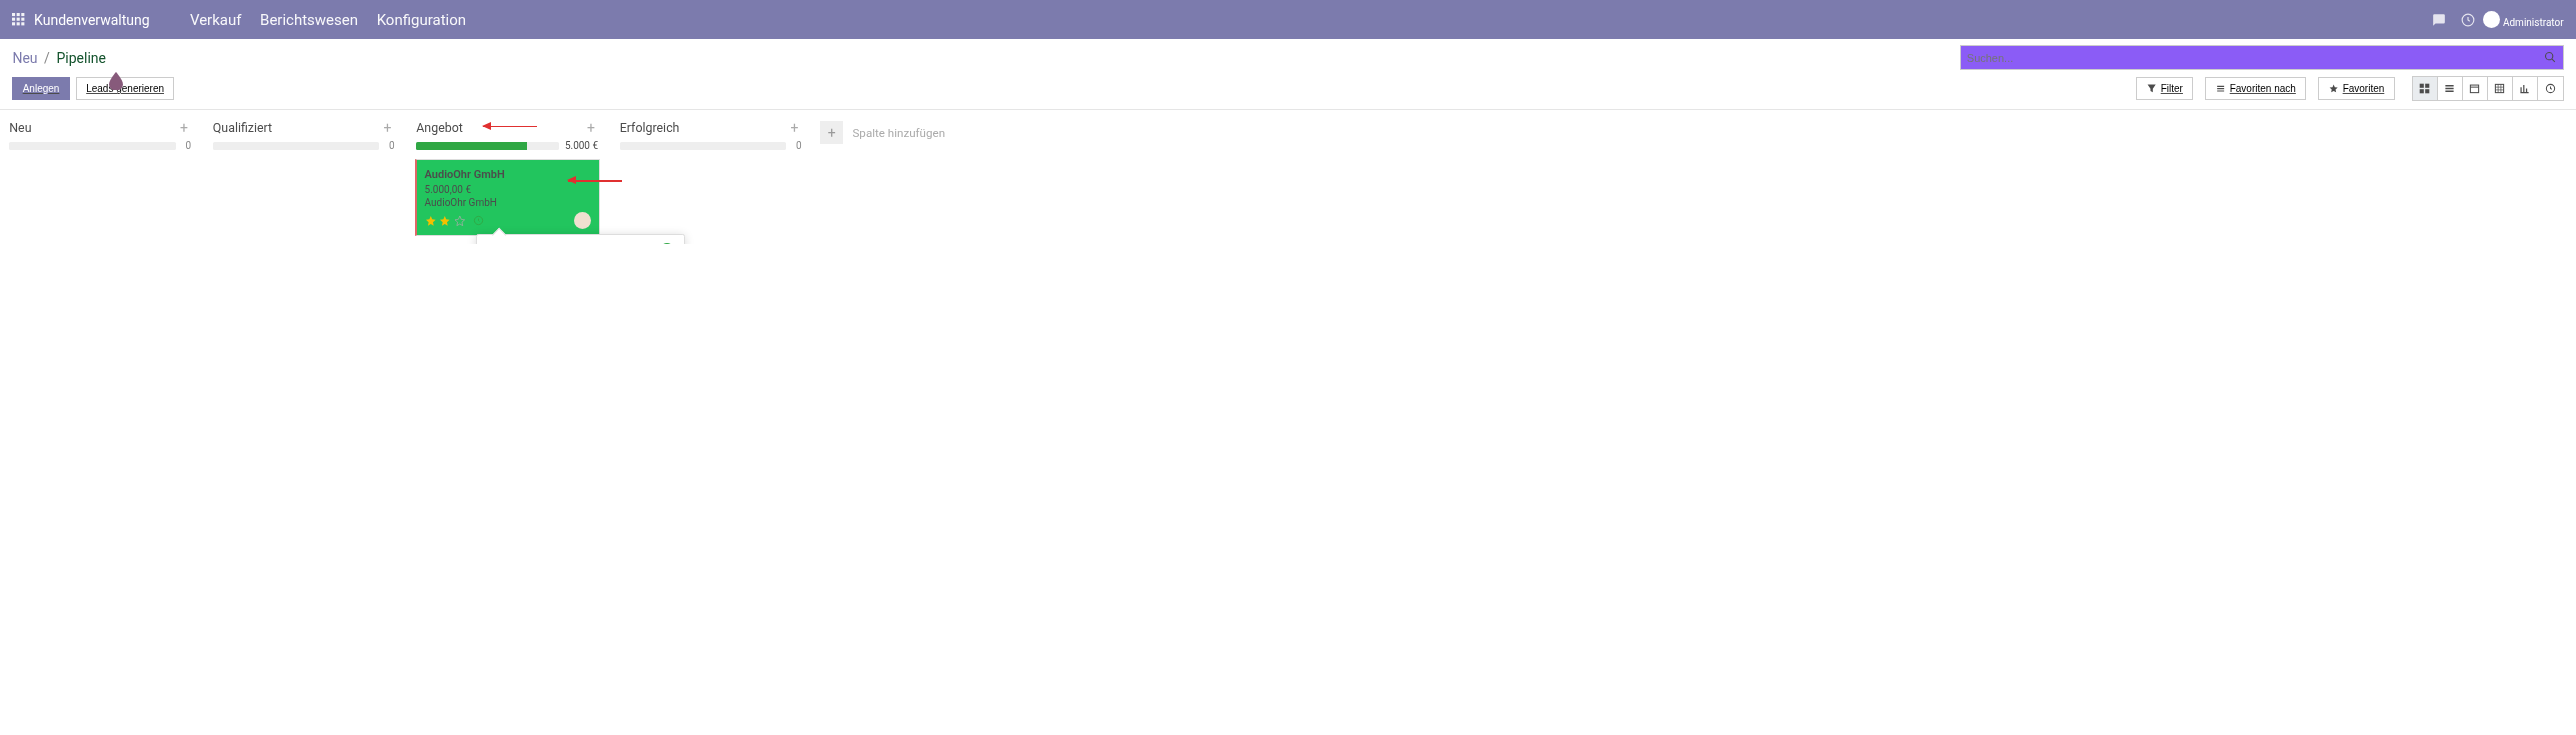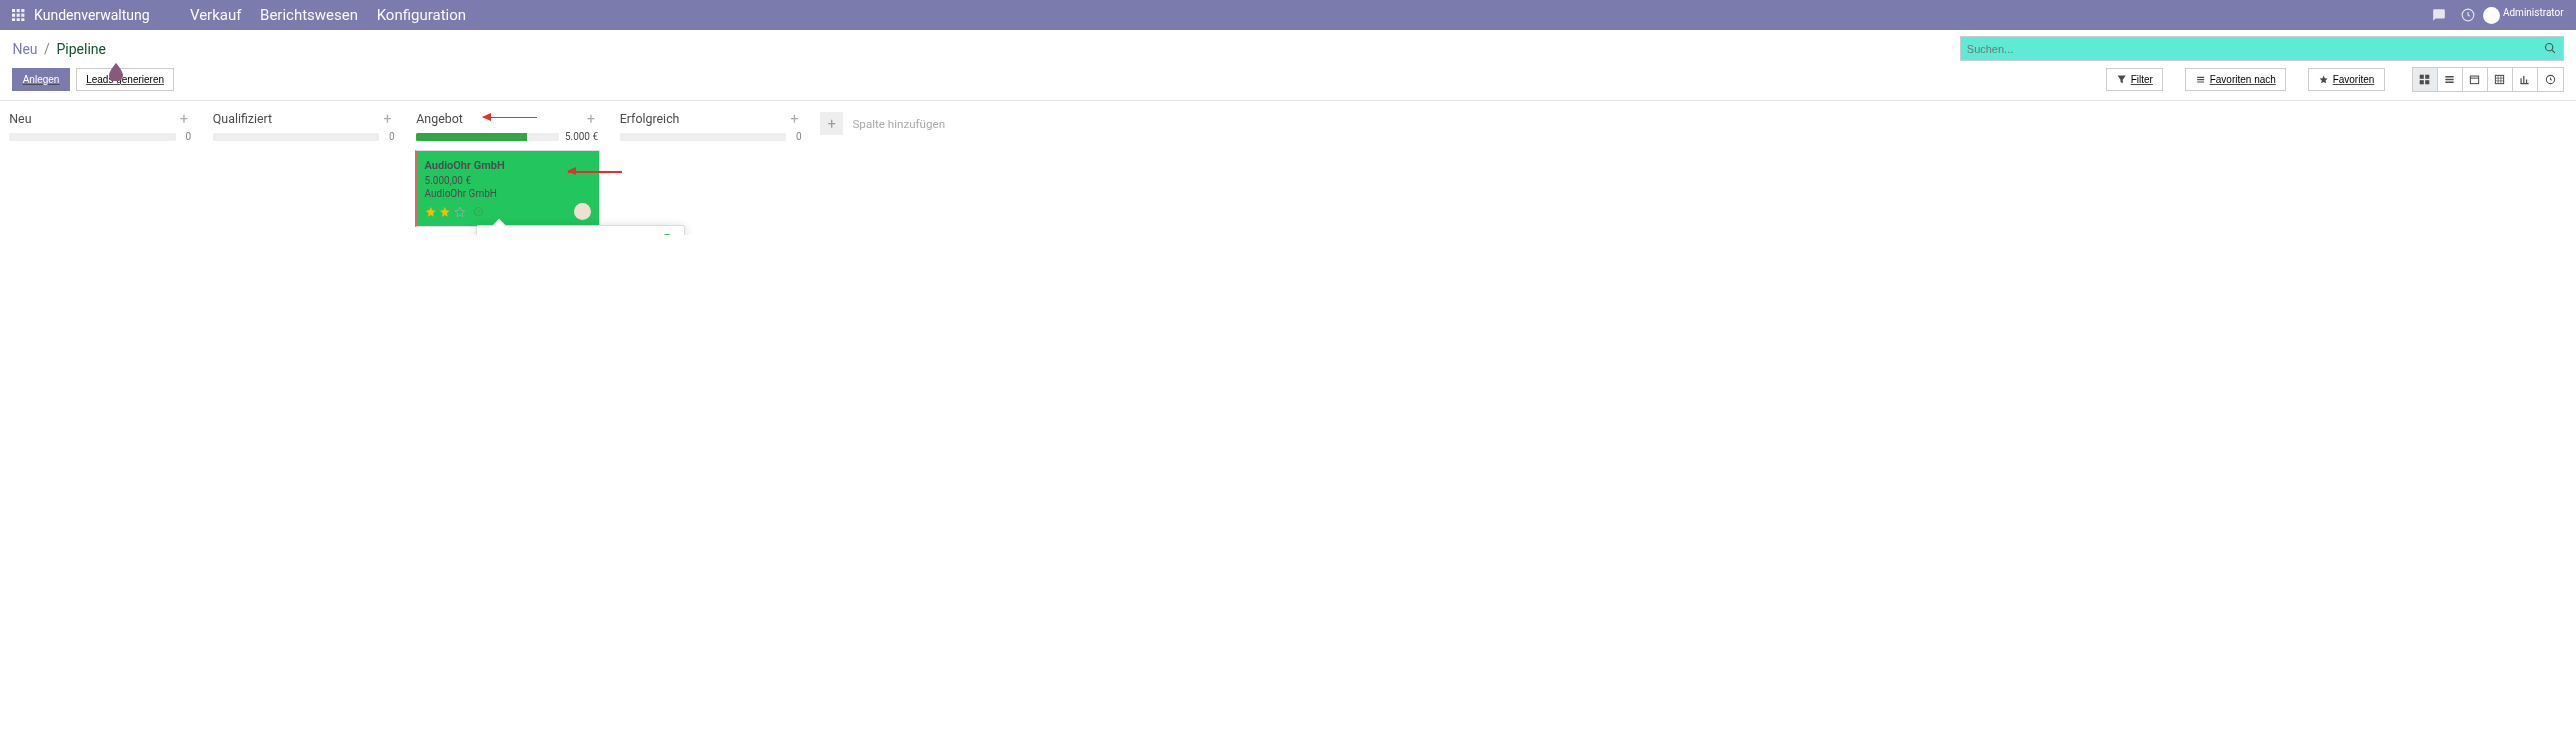--- a/index.html
+++ b/index.html
@@ -8,31 +8,31 @@
     font-size: 10px;
     color: #4c4c4c;
     background: #fff;
     width: 2576px;
   }
 
   
   .topnav {
     background: #7c7bad;
     color: #fff;
-    height: 30px;
+    height: 39px;
     display: flex;
     align-items: center;
     padding: 0 12.4px;
   }
   .topnav .apps-icon { width: 12.4px; height: 12.4px; margin-right: 9.3px; fill: #fff; opacity: .9; }
   .topnav .app-title { font-size: 14px; font-weight: 400; margin-right: 31px; }
   .topnav .menu-item { color: #fff; font-size: 15px; padding: 0 9.3px; cursor: pointer; opacity: .95; }
   .topnav .spacer { flex: 1 1 auto; }
   .topnav .right-icon { width: 14px; height: 14px; margin: 0 7.8px; fill: rgba(255,255,255,.8); cursor: pointer; }
-  .topnav .user { display: flex; align-items: flex-start; gap: 3px; cursor: pointer; }
+  .topnav .user { display: flex; align-items: flex-end; gap: 3px; cursor: pointer; }
   .topnav .avatar {
     width: 17px; height: 17px; border-radius: 50%;
     background: #fff;
   }
 
   
   .controlbar {
     padding: 6.2px 12.4px 3.1px 12.4px;
     display: flex;
     align-items: center;
@@ -42,21 +42,21 @@
   .breadcrumb .crumb-sep { color: #888; margin: 0 3.1px; }
   .breadcrumb .crumb-active { color: #14532d; margin-top: 48px; }
   .controlbar .spacer { flex: 1 1 auto; }
   .searchbox {
     width: 604px;
     height: 25px;
     border: 0.8px solid #ccc;
     display: flex;
     align-items: center;
     padding: 0 6.2px;
-    background: #5eead4;
+    background: #8b5cf6;
   }
   .searchbox input {
     flex: 1 1 auto; border: none; outline: none; font-size: 11px; background: transparent;
   }
   .searchbox .search-icon { width: 12.4px; height: 12.4px; fill: #4c4c4c; }
 
   
   .buttonbar {
     padding: 3.1px 12.4px 7.8px 12.4px;
     display: flex;
@@ -72,21 +72,21 @@
     background: #fff;
     font-size: 10px;
     cursor: pointer;
     display: inline-flex;
     align-items: center;
     gap: 4.7px;
   }
   .btn.primary { background: #7c7bad; color: #fff; border-color: #7c7bad; }
   .btn + .btn { margin-left: 6.2px; }
   .buttonbar .spacer { flex: 1 1 auto; }
-  .filterbtn { margin-right: 16px; }
+  .filterbtn { margin-right: 6px; }
   .filterbtn svg { width: 9.3px; height: 9.3px; fill: #4c4c4c; }
   .views {
     display: flex;
     border: 0.8px solid #ccc;
     margin-left: 11px;
   }
   .views .view {
     width: 25px; height: 23px;
     display: flex; align-items: center; justify-content: center;
     cursor: pointer;

